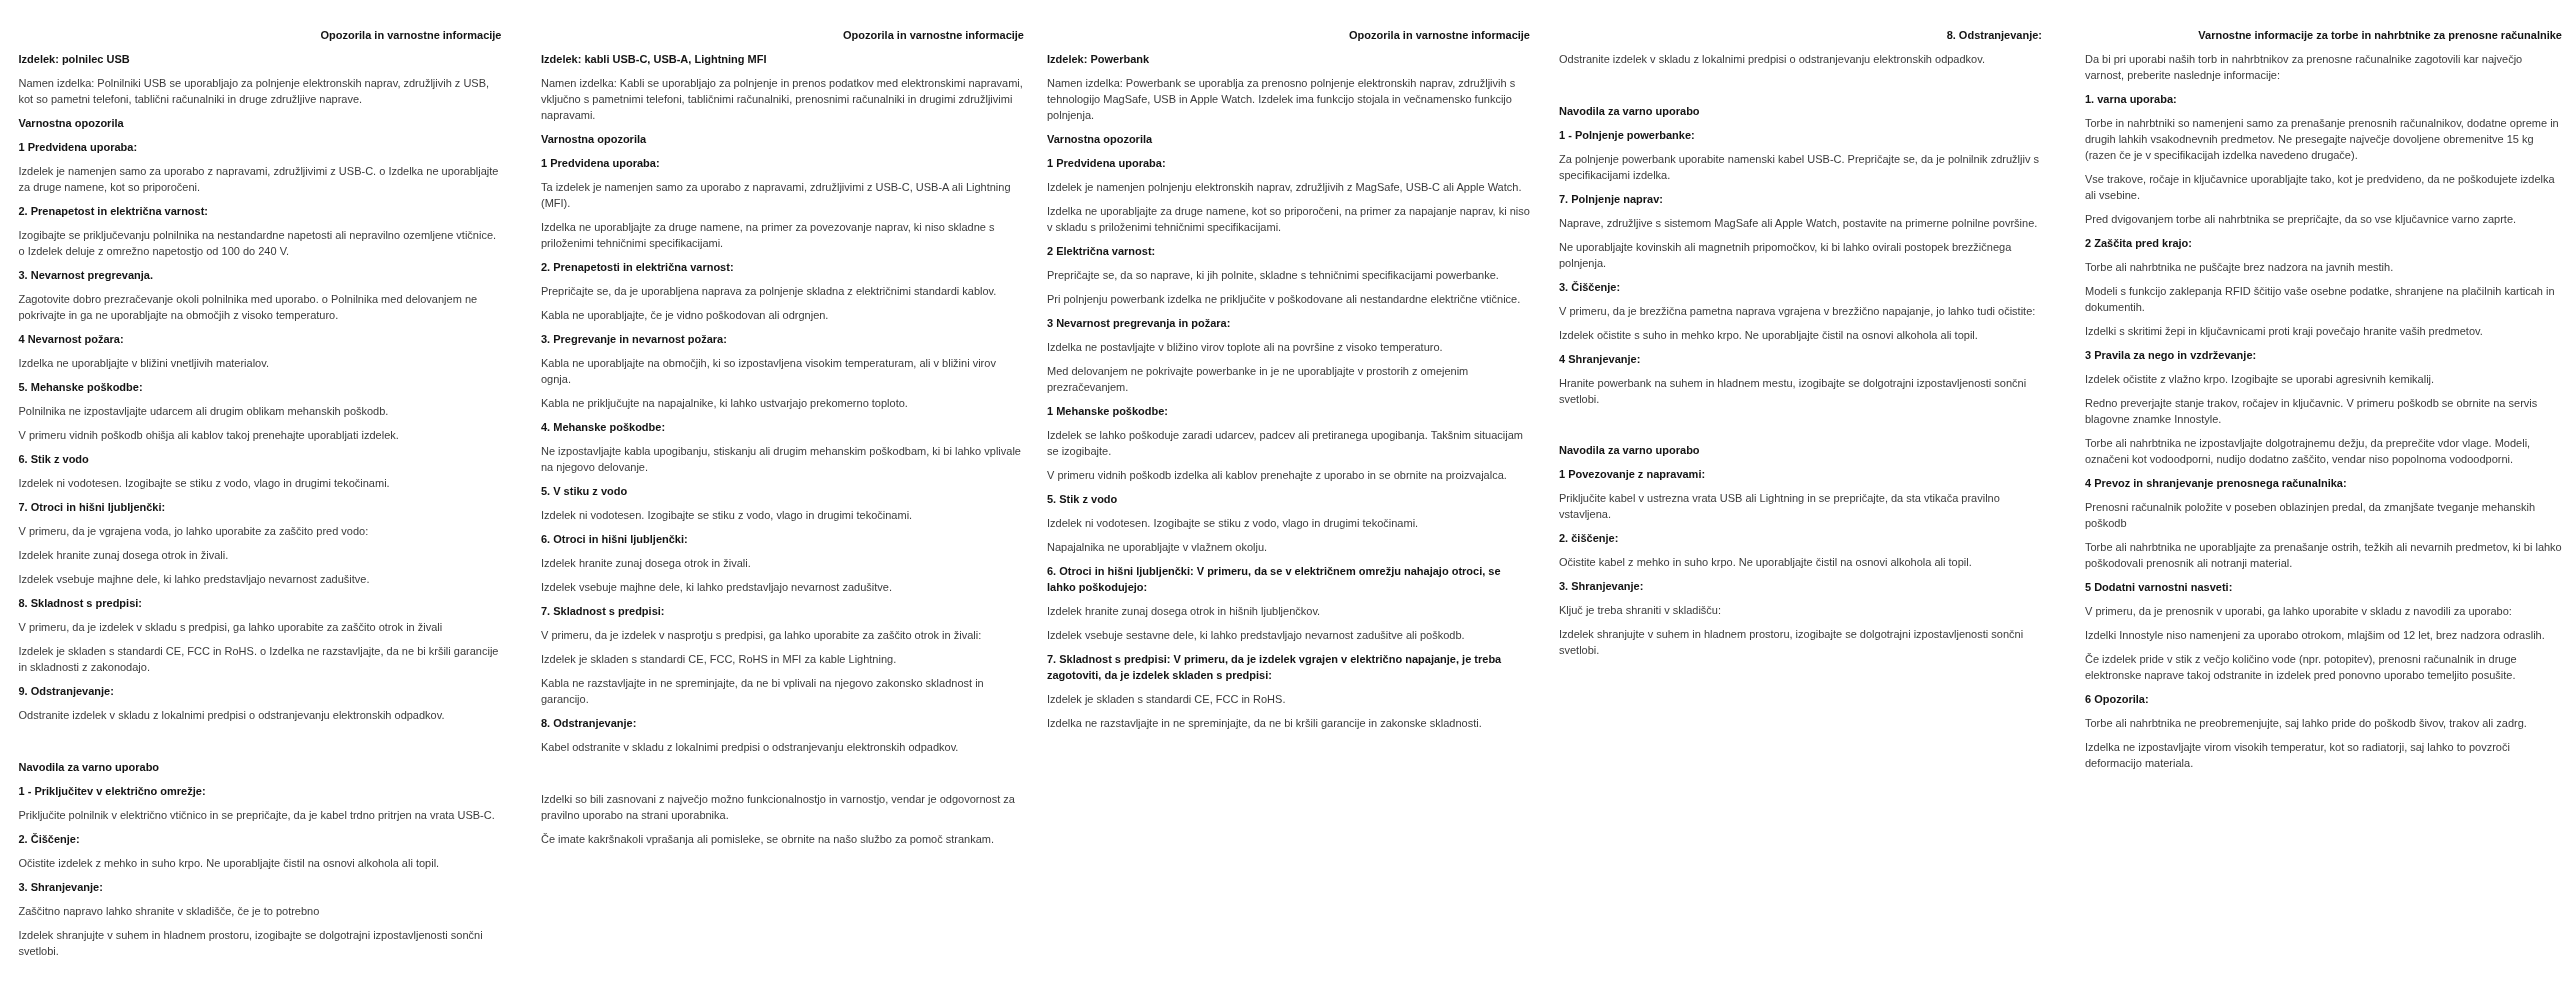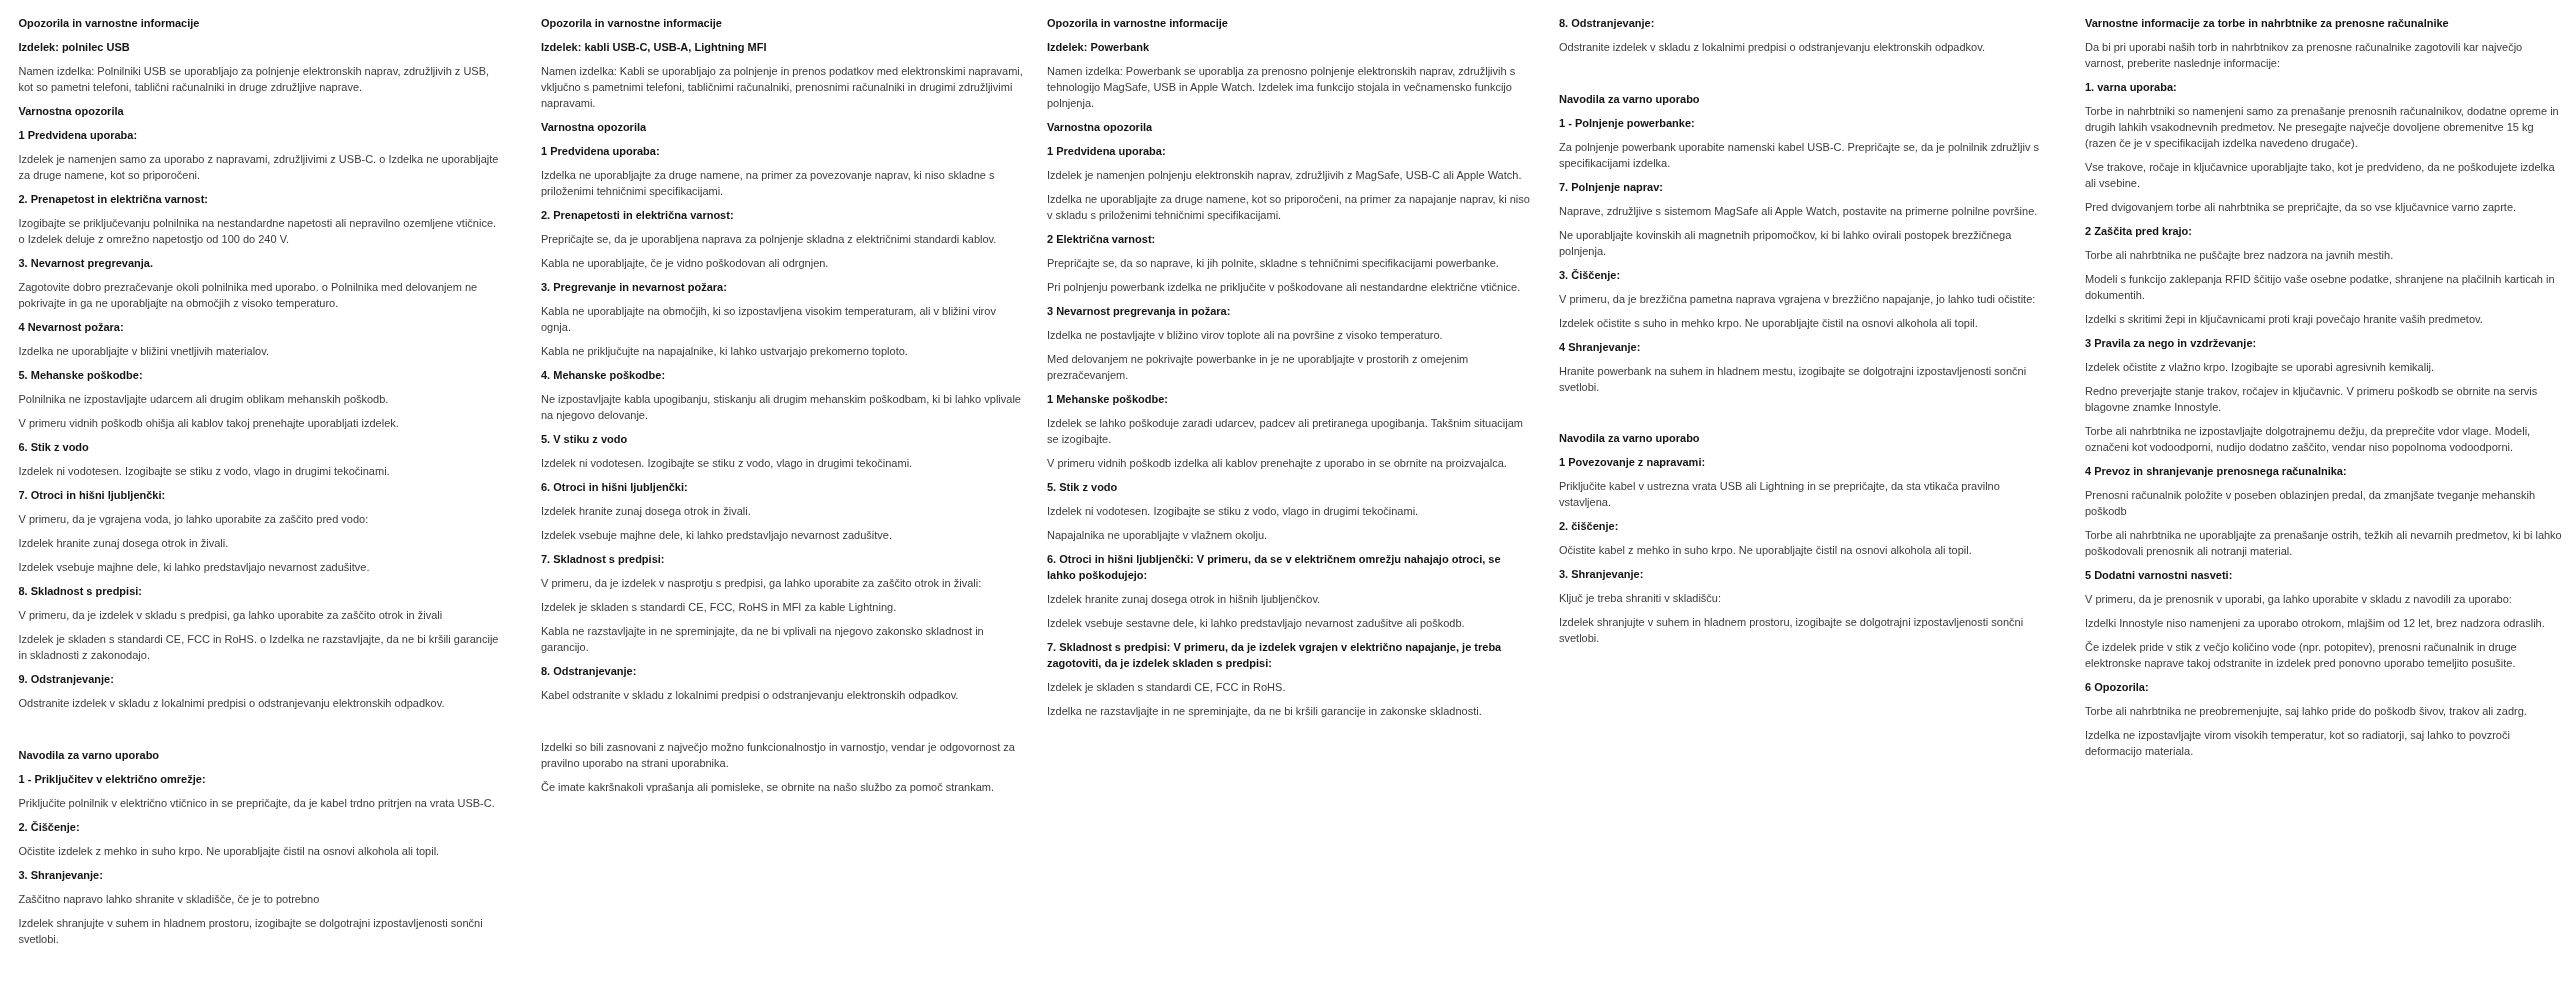--- a/index.html
+++ b/index.html
@@ -19,21 +19,21 @@
     position: absolute;
     top: 11.3px;
     width: 483px;
   }
   #col-0 { left: 18.5px; }
   #col-1 { left: 541px; }
   #col-2 { left: 1047px; }
   #col-3 { left: 1559px; }
   #col-4 { left: 2085px; width: 477px; }
   .col p { margin: 8px 0; }
-  .col p:first-child { margin-top: 4px; }
+  .col p:first-child { margin-top: 16px; text-align: right; }
   .col .h {
     font-weight: 700;
     color: #141414;
   }
   .col .p { color: #3b3b3b; }
   .gap { height: 19.3px; }
 </style>
 </head>
 <body>
 
@@ -73,20 +73,21 @@
     <p class="h">3. Shranjevanje:</p>
     <p class="p">Zaščitno napravo lahko shranite v skladišče, če je to potrebno</p>
     <p class="p">Izdelek shranjujte v suhem in hladnem prostoru, izogibajte se dolgotrajni izpostavljenosti sončni svetlobi.</p>
   </section>
 <section class="col" id="col-1">
     <p class="h">Opozorila in varnostne informacije</p>
     <p class="h">Izdelek: kabli USB-C, USB-A, Lightning MFI</p>
     <p class="p">Namen izdelka: Kabli se uporabljajo za polnjenje in prenos podatkov med elektronskimi napravami, vključno s pametnimi telefoni, tabličnimi računalniki, prenosnimi računalniki in drugimi združljivimi napravami.</p>
     <p class="h">Varnostna opozorila</p>
     <p class="h">1 Predvidena uporaba:</p>
+    <p class="p">Ta izdelek je namenjen samo za uporabo z napravami, združljivimi z USB-C, USB-A ali Lightning (MFI).</p>
     <p class="p">Izdelka ne uporabljajte za druge namene, na primer za povezovanje naprav, ki niso skladne s priloženimi tehničnimi specifikacijami.</p>
     <p class="h">2. Prenapetosti in električna varnost:</p>
     <p class="p">Prepričajte se, da je uporabljena naprava za polnjenje skladna z električnimi standardi kablov.</p>
     <p class="p">Kabla ne uporabljajte, če je vidno poškodovan ali odrgnjen.</p>
     <p class="h">3. Pregrevanje in nevarnost požara:</p>
     <p class="p">Kabla ne uporabljajte na območjih, ki so izpostavljena visokim temperaturam, ali v bližini virov ognja.</p>
     <p class="p">Kabla ne priključujte na napajalnike, ki lahko ustvarjajo prekomerno toploto.</p>
     <p class="h">4. Mehanske poškodbe:</p>
     <p class="p">Ne izpostavljajte kabla upogibanju, stiskanju ali drugim mehanskim poškodbam, ki bi lahko vplivale na njegovo delovanje.</p>
     <p class="h">5. V stiku z vodo</p>

